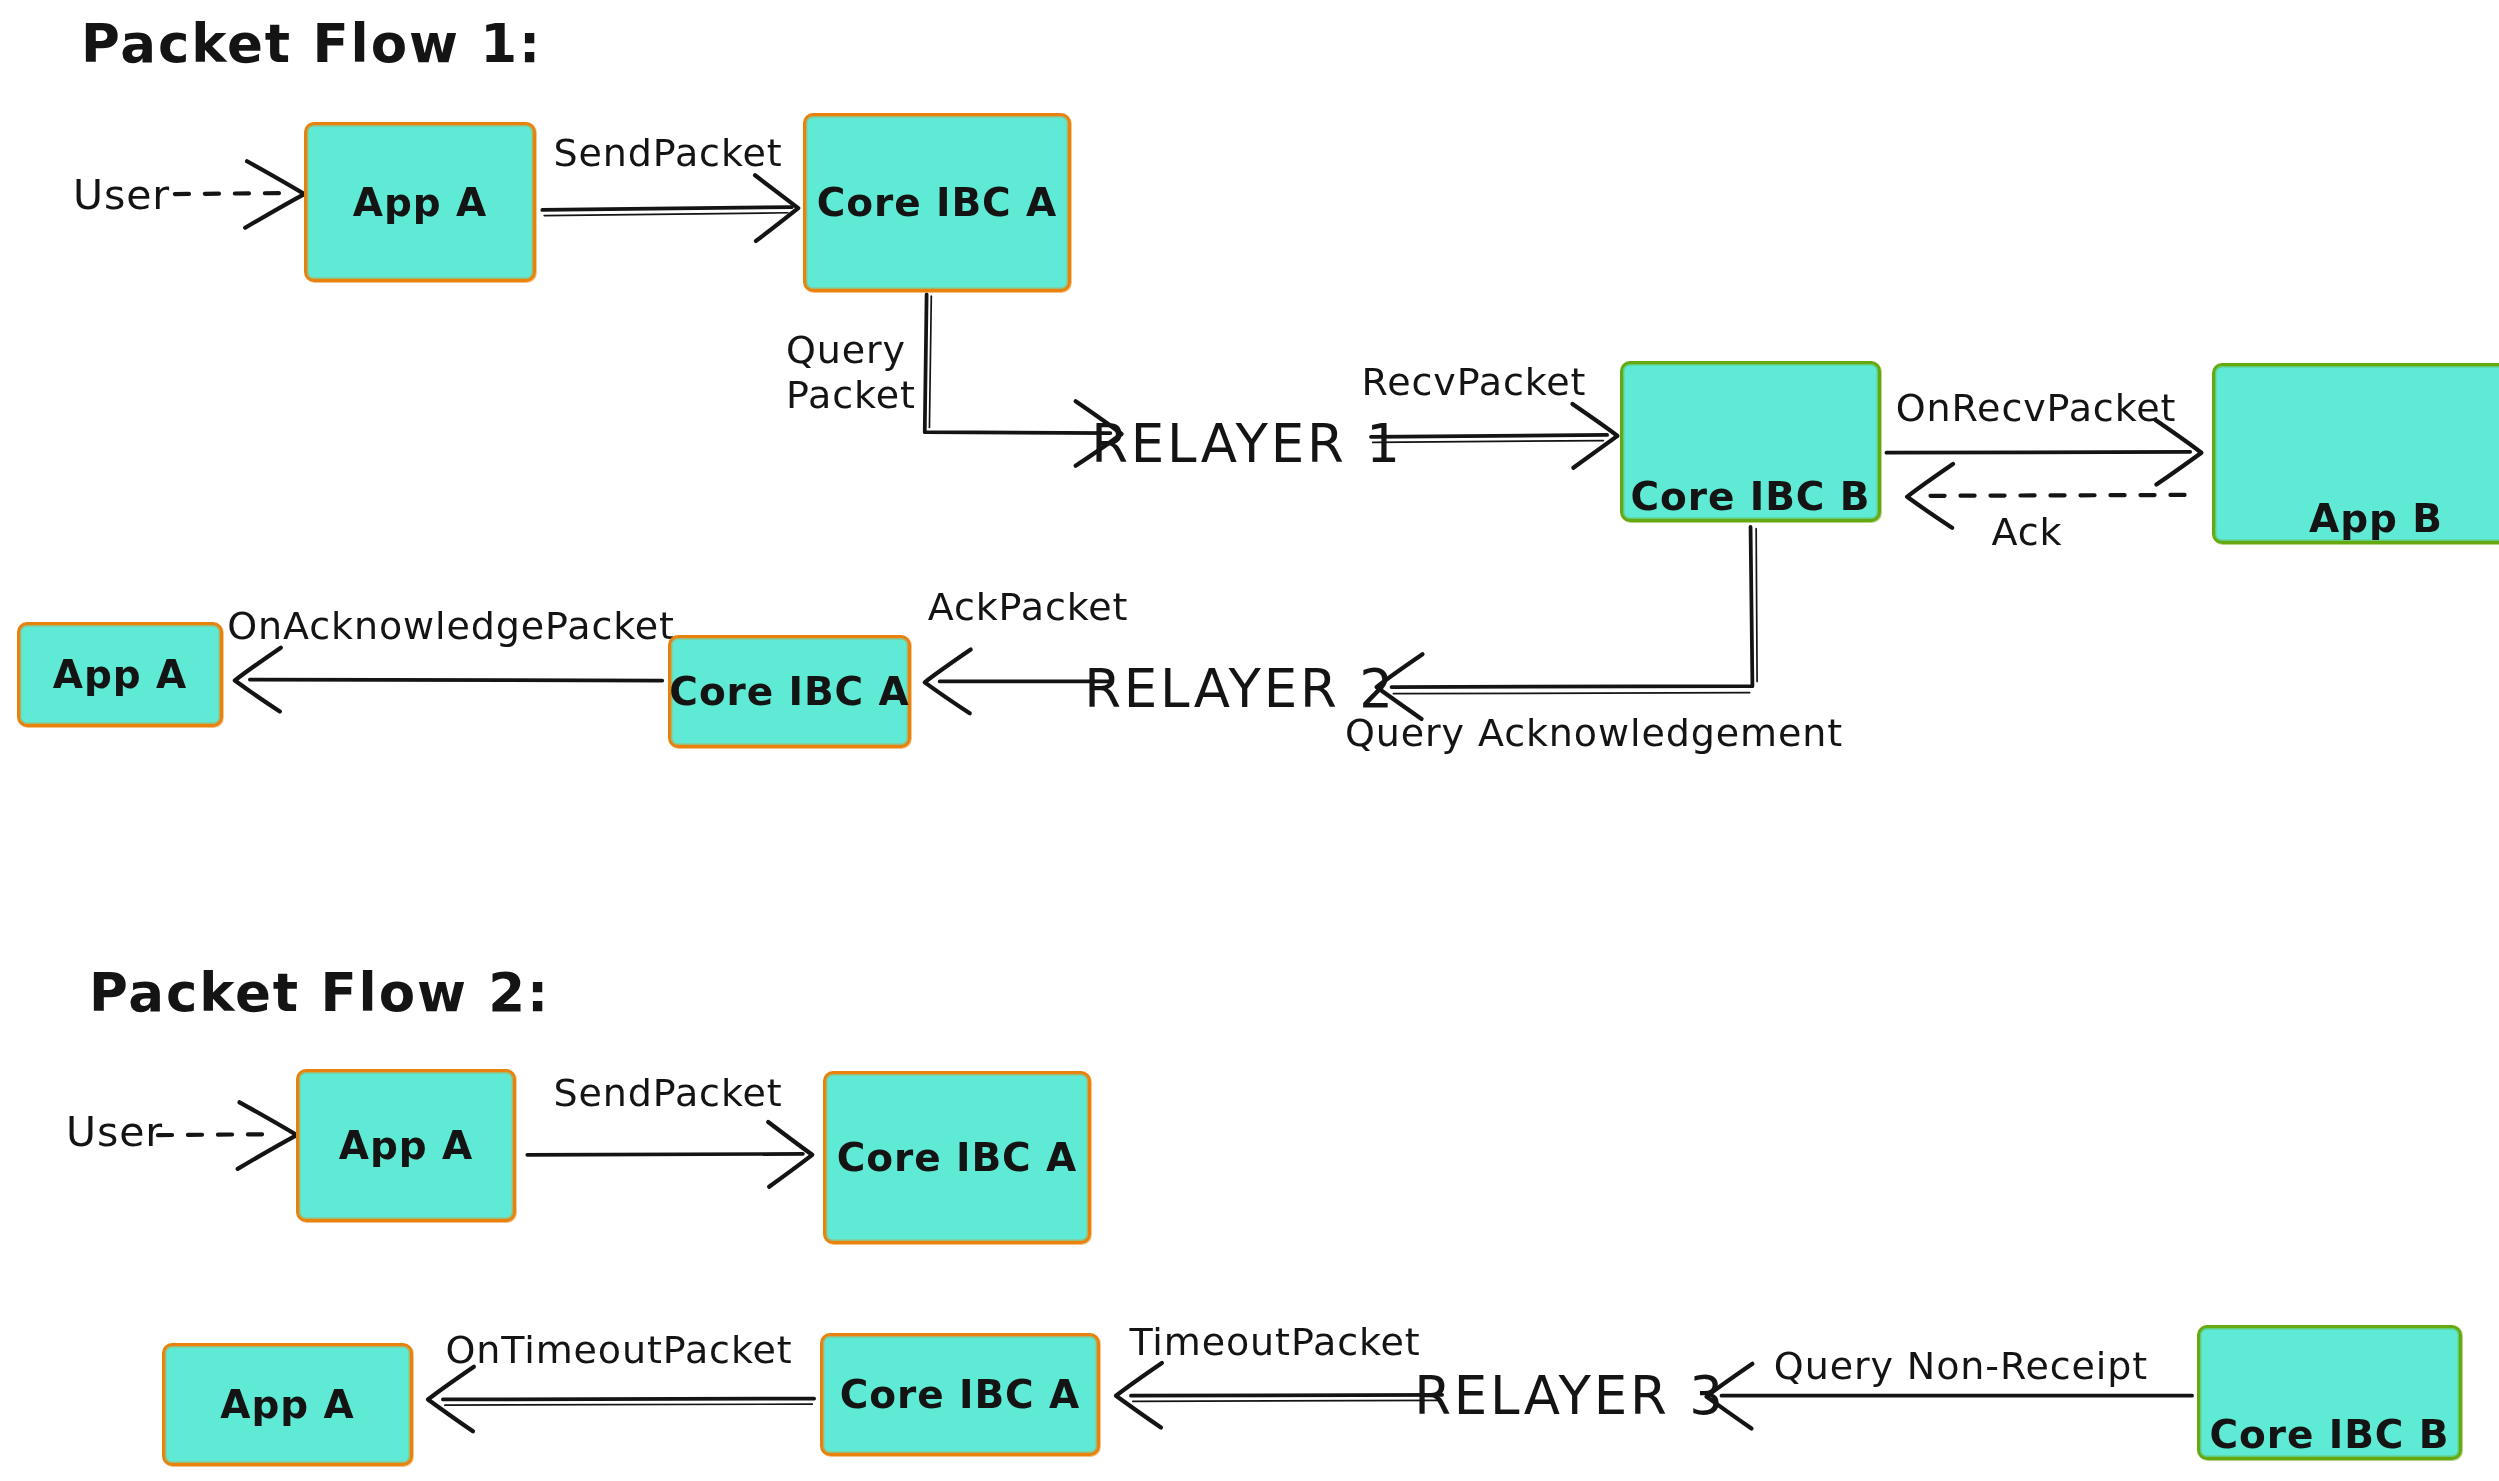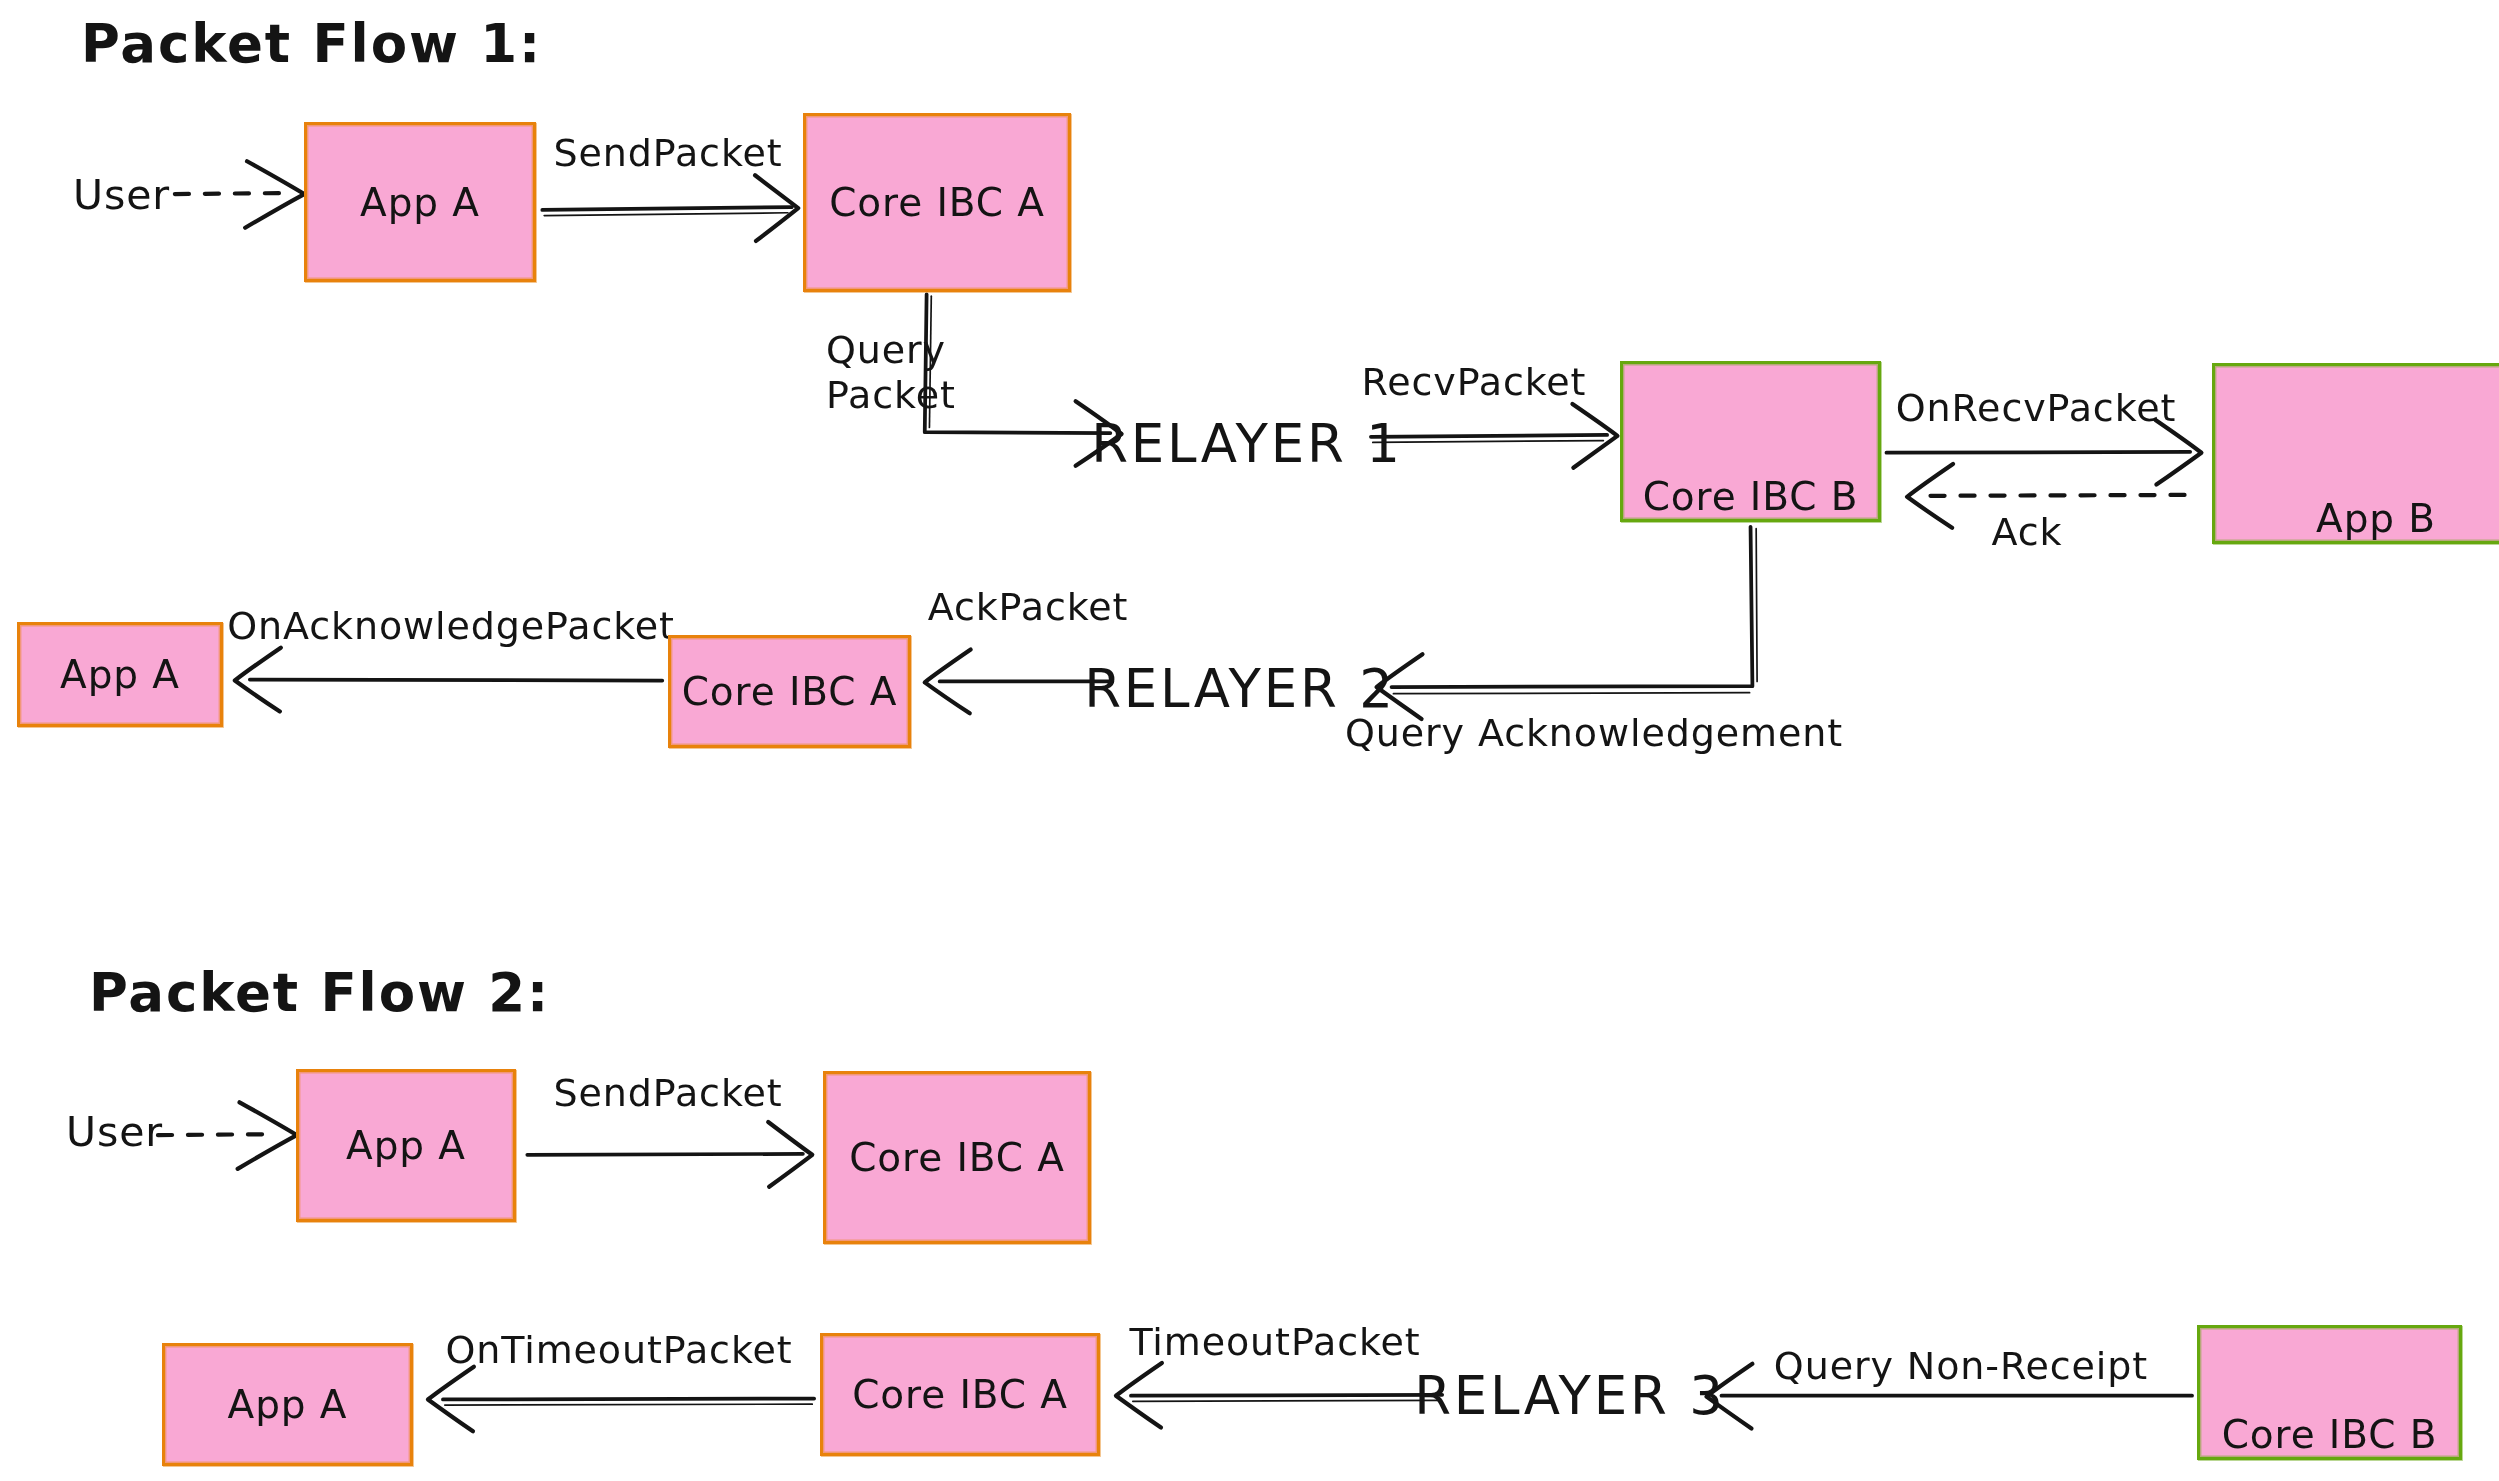--- a/index.html
+++ b/index.html
@@ -12,23 +12,24 @@
     overflow:hidden;
   }
   .flow-title{
     position:absolute;
     font-size:53px;font-weight:bold;letter-spacing:1.9px;
     white-space:nowrap;
   }
   .node{
     position:absolute;
     display:flex;align-items:center;justify-content:center;
-    border-radius:0;
-    background:#f9a8d4;
+    border-radius:10px;
+    background:#5eead4;
     box-sizing:border-box;
+    font-weight:bold;
   }
   .node.orange{border:3.8px solid #e8820c; box-shadow:inset 0 0 0 1.4px rgba(232,130,12,.45), 0.9px 0.9px 0 0 rgba(232,130,12,.5);}
   .node.green {border:3.8px solid #66a80f; box-shadow:inset 0 0 0 1.4px rgba(102,168,15,.45), 0.9px 0.9px 0 0 rgba(102,168,15,.5);align-items:flex-end;}
   .node-label{
     font-size:39px;letter-spacing:0.9px;white-space:nowrap;
   }
   .lbl{
     position:absolute;
     font-size:38px;letter-spacing:0.9px;white-space:nowrap;
   }
@@ -122,21 +123,21 @@
   <div class="node orange" style="left:304px;top:122px;width:232px;height:160px;">
     <span class="node-label">App A</span>
   </div>
 
   <span class="lbl centered" style="left:668px;top:131px;">SendPacket</span>
 
   <div class="node orange" style="left:803px;top:113px;width:268px;height:179px;">
     <span class="node-label">Core IBC A</span>
   </div>
 
-  <span class="lbl two-line" style="left:786px;top:328px;margin-left:40px;">Query
+  <span class="lbl two-line" style="left:786px;top:328px;">Query
 Packet</span>
 
   <span class="lbl centered relayer" style="left:1247px;top:413px;">RELAYER 1</span>
 
   <span class="lbl centered" style="left:1474px;top:360px;">RecvPacket</span>
 
   <div class="node green" style="left:1620px;top:361px;width:261px;height:161px;">
     <span class="node-label">Core IBC B</span>
   </div>
 

